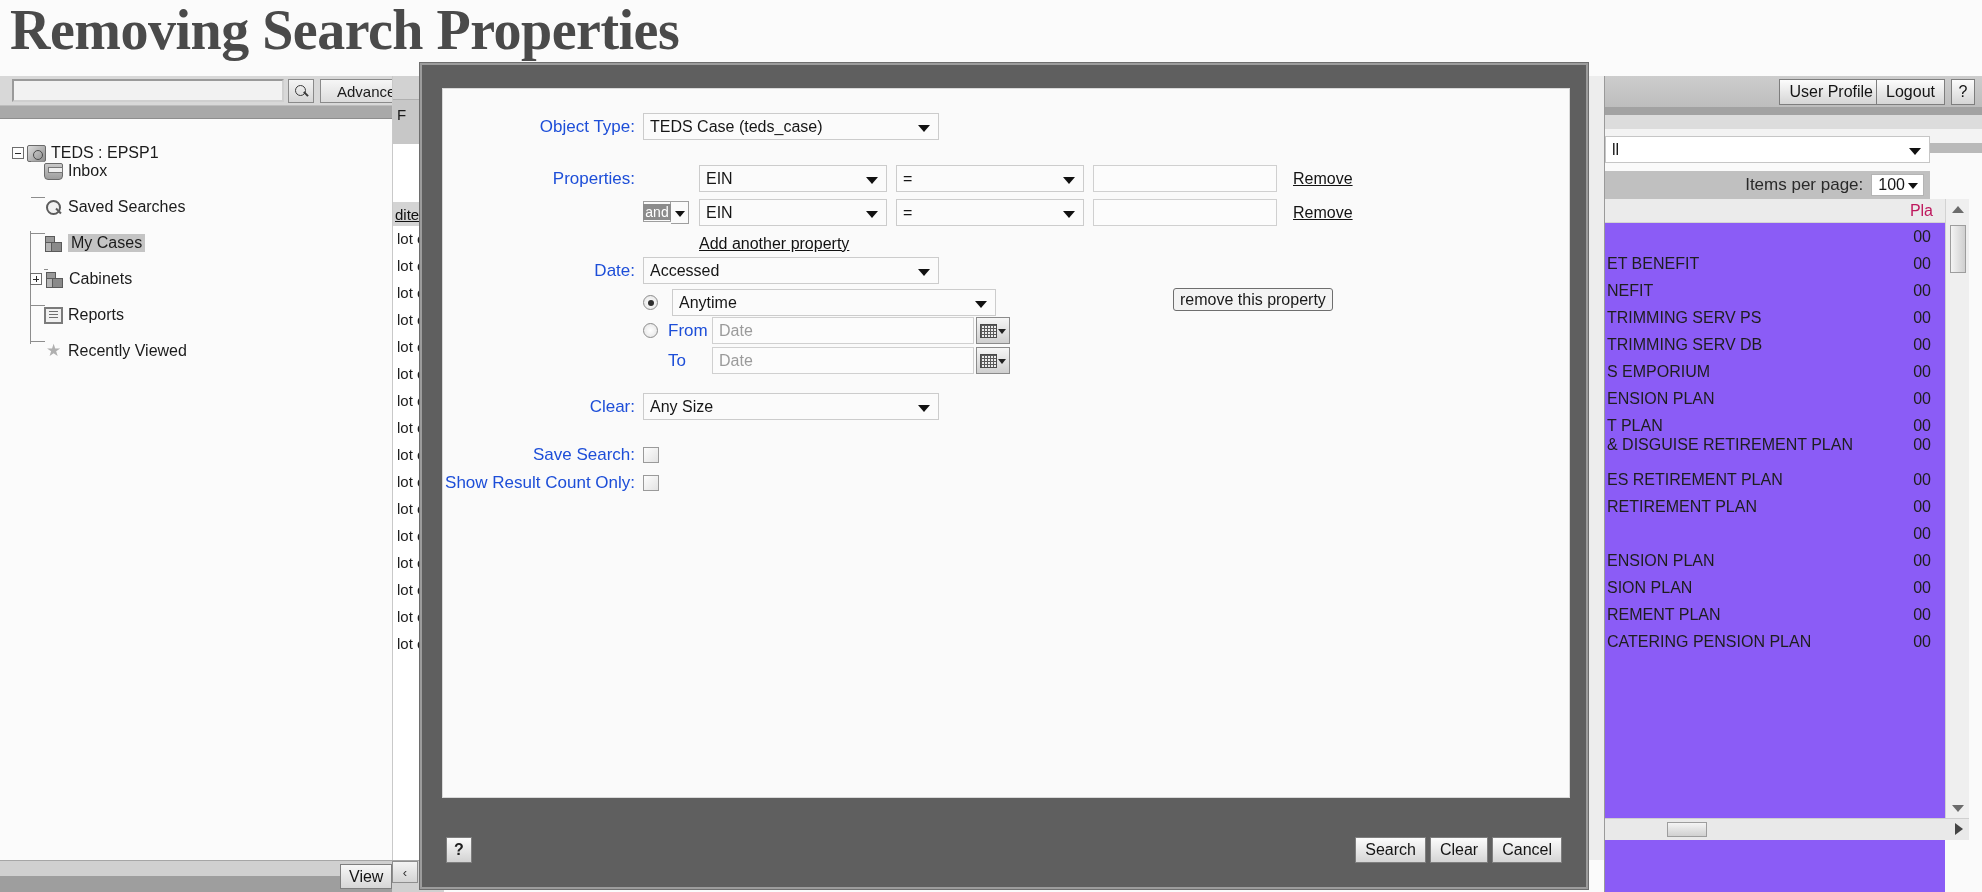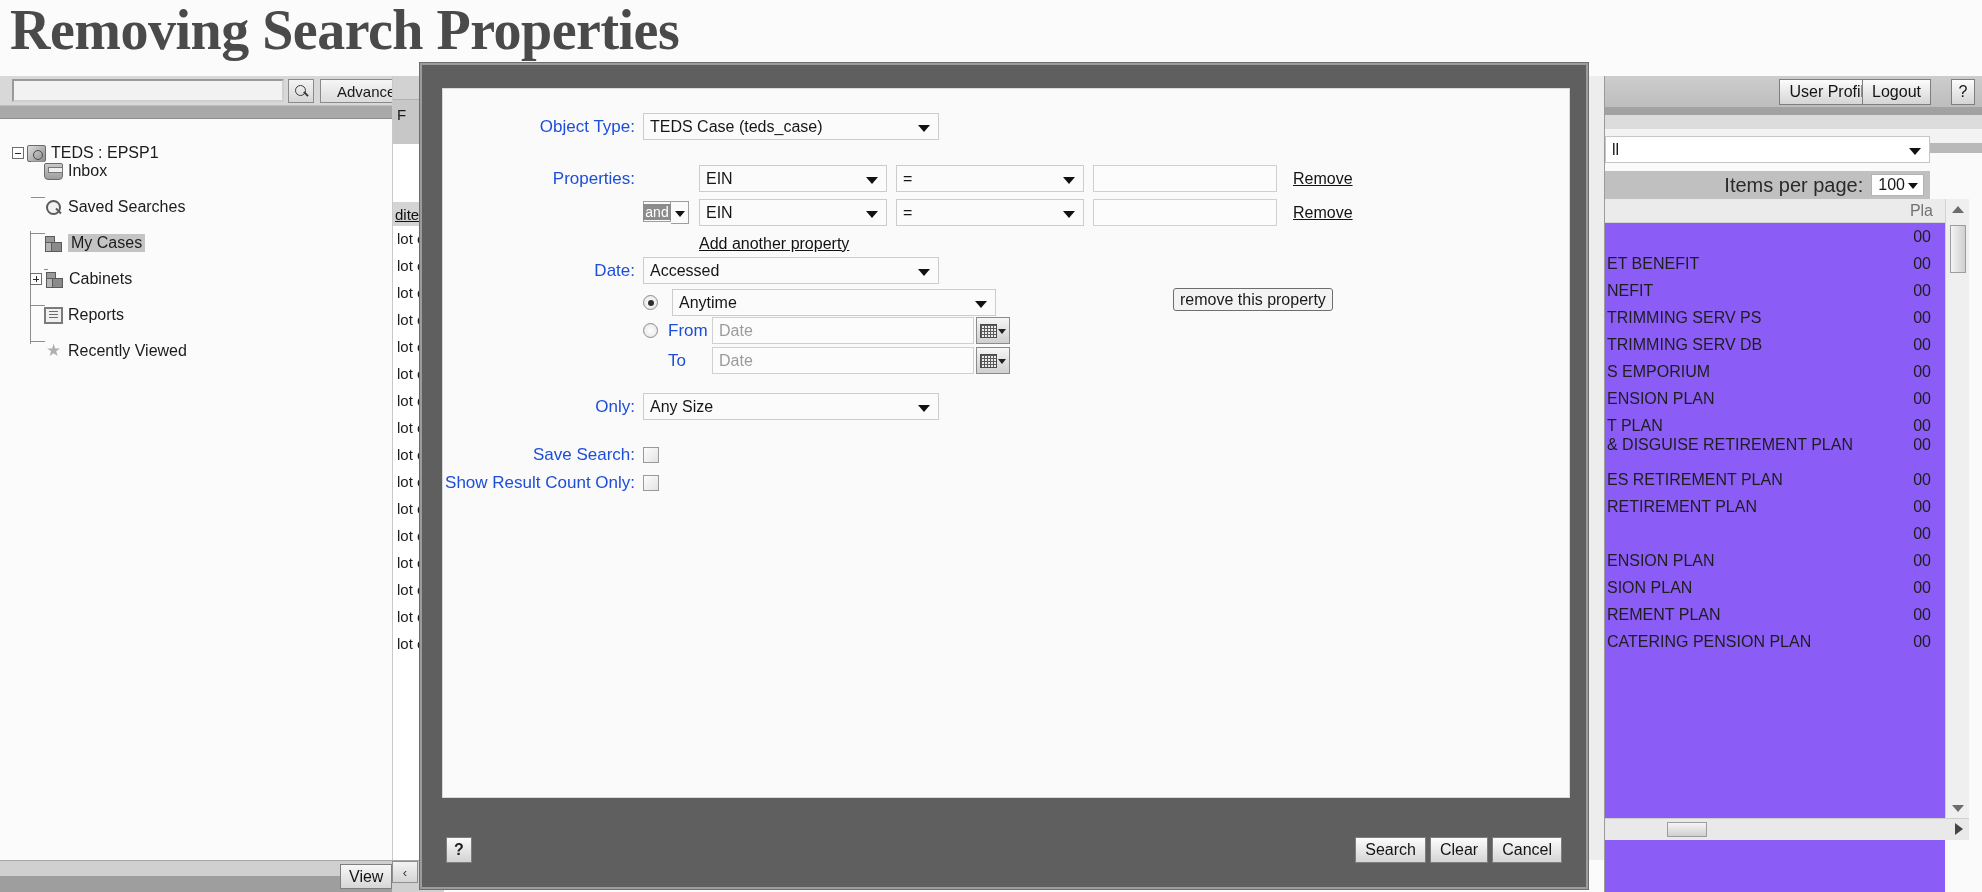--- a/index.html
+++ b/index.html
@@ -249,29 +249,29 @@
   .rp-bar { position:absolute; left:0; top:67px; width:378px; height:10px; background:#b9b9b9; }
   .rp-select {
     position:absolute; left: 0px; top: 60px; width: 325px; height: 27px;
     background:#ffffff; border:1px solid #c6c6c6; display:flex; align-items:center;
     padding-left: 6px; font-size:16px; color:#161616;
   }
   .rp-itemsbar {
     position:absolute; left:0; top:95px; width:325px; height:28px; background:#c0c0c0;
     display:flex; align-items:center; justify-content:flex-end; padding-right: 6px; gap: 8px;
   }
-  .rp-items-label { font-size:20px; color:#2a2a2a; white-space:nowrap; }
+  .rp-items-label { font-size:17px; color:#2a2a2a; white-space:nowrap; }
   .rp-items-val {
     background:#fff; border:1px solid #b4b4b4; height:22px; padding: 0 18px 0 6px;
     font-size:16px; color:#161616; display:flex; align-items:center; position:relative;
   }
   .rp-colhdr {
     position:absolute; left:0; top:123px; width:340px; height:24px;
     background:#ebebeb; display:flex; align-items:center; justify-content:flex-end;
-    padding-right: 12px; font-size:16px; color:#737373; border-bottom:1px solid #d4d4d4;
+    padding-right: 12px; font-size:16px; color:#be185d; border-bottom:1px solid #d4d4d4;
   }
   .rp-list { position:absolute; left:0; top:147px; width:340px; height:756px; background:#8b5cf6; }
   .rp-row {
     position:absolute; left:0; width:340px; height:27px;
     display:flex; align-items:center; justify-content:space-between;
     padding: 0 14px 0 2px;
     font-size:16px; color:#1e1e1e; white-space:nowrap;
   }
   .rp-vscroll {
     position:absolute; left:340px; top:123px; width:24px; height:619px; background:#efefef;
@@ -487,21 +487,21 @@
           <div class="txtfld" style="width:262px; display:flex; align-items:center; padding-left:6px;">
             <span class="placeholder">Date</span>
           </div>
           <div class="cal-btn" style="margin-left:2px;">
             <div class="cal-glyph"></div>
             <div class="cal-caret"></div>
           </div>
         </div>
 
         <div class="frow" style="left:0; top:304px;">
-          <div class="flabel" style="width:192px;">Only:</div>
+          <div class="flabel" style="width:192px;">Clear:</div>
           <div class="fld" style="width:296px; margin-left:8px;">
             <span>Any Size</span>
             <span class="caret"></span>
           </div>
         </div>
 
         <div class="frow" style="left:0; top:356px;">
           <div class="flabel" style="width:192px;">Save Search:</div>
           <div style="margin-left:8px;">
             <div class="checkbox"></div>
@@ -524,21 +524,21 @@
           <div class="btn">Cancel</div>
         </div>
       </div>
     </div>
 
     <div class="tooltip">remove this property</div>
 
     <div class="right-panel">
       <div class="rp-topbar">
         <div class="btn" style="right:100px;">User Profile</div>
-        <div class="btn" style="right:52px;">Logout</div>
+        <div class="btn" style="right:38px;">Logout</div>
         <div class="btn" style="right:8px; width:24px; padding:0;">?</div>
       </div>
       <div class="rp-sep"></div>
       <div class="rp-sep2"></div>
       <div class="rp-white"></div>
       <div class="rp-bar"></div>
 
       <div class="rp-select">
         <span>ll</span>
         <span class="caret"></span>

